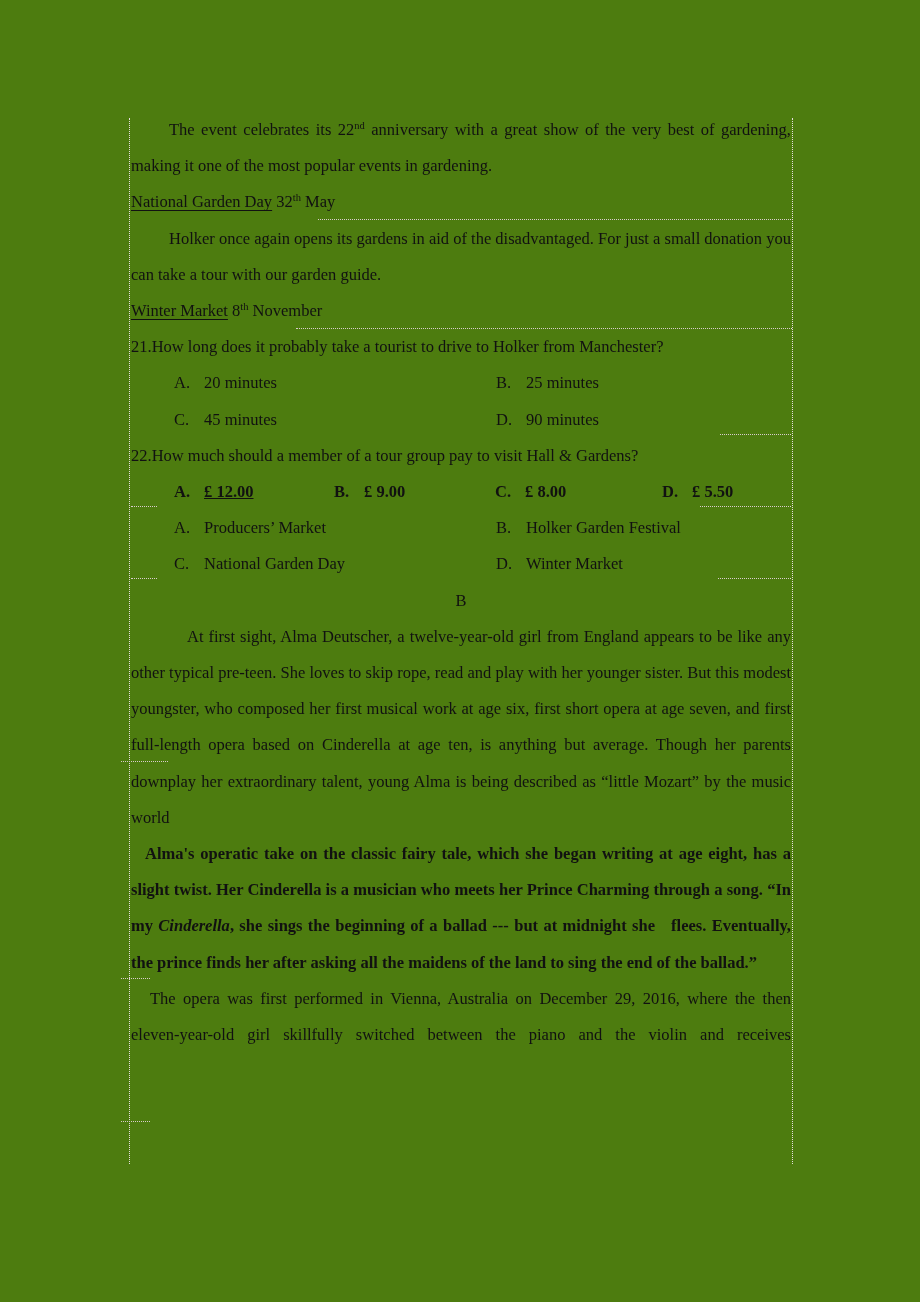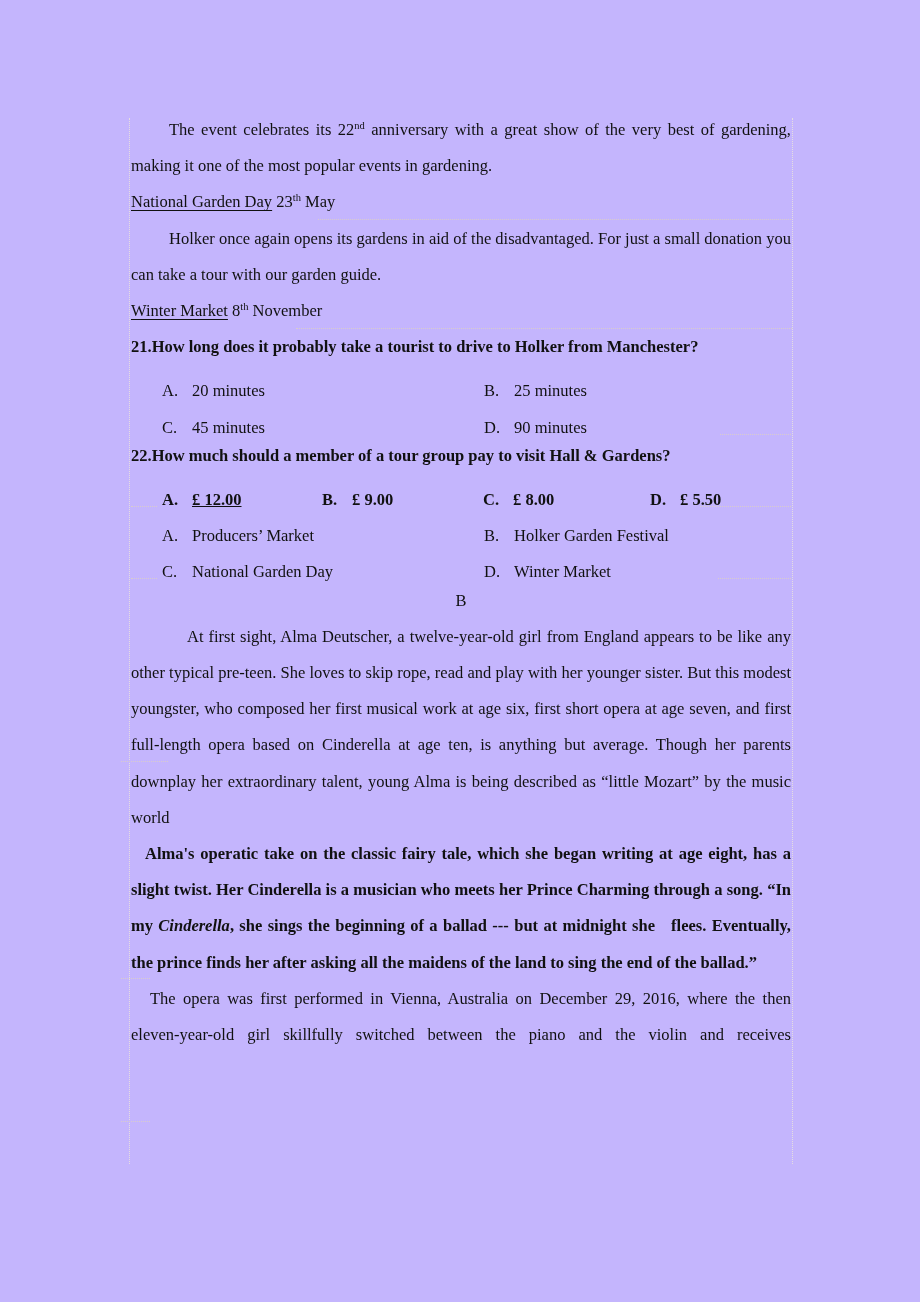--- a/index.html
+++ b/index.html
@@ -1,43 +1,43 @@
 <!DOCTYPE html>
 <html><head>
 <meta charset="utf-8">
 <style>
   html,body{margin:0;padding:0;background:#ffffff;}
   .page{
     position:relative;
     width:920px;height:1302px;
-    background:#c4b5fd;
+    background:#4d7c0f;
     font-family:"Liberation Serif", serif;
     color:#111111;
     overflow:hidden;
   }
   .content{
     position:absolute;
     left:131px;top:112px;width:660px;
     font-size:16.5px;
     line-height:36.2px;
   }
   p{margin:0;}
   .para{text-align:justify;}
   .indent-38{text-indent:38px;}
   .indent-40{text-indent:40px;}
   .indent-56{text-indent:56px;}
   .indent-19{text-indent:19px;}
   .indent-14{text-indent:14px;font-weight:bold;}
   .justify-last{text-align-last:justify;}
   .u{text-decoration:underline;text-underline-offset:3px;}
   sup{font-size:10.5px;line-height:0;vertical-align:super;}
-  .q{font-weight:bold;}
+  .q{font-weight:normal;}
   .center-line{text-align:center;}
   .opt-row{position:relative;height:36.2px;}
-  .opt{position:absolute;top:8px;white-space:nowrap;line-height:36.2px;}
+  .opt{position:absolute;top:0;white-space:nowrap;line-height:36.2px;margin-left:12px;}
   .opt-label{display:inline-block;min-width:30px;}
   .bold{font-weight:bold;}
   .colA{left:31px;}  .colB2{left:353px;}
   .c4-a{left:31px;text-decoration:underline;} .c4-b{left:191px;} .c4-c{left:352px;} .c4-d{left:519px;}
   
   .hgrid{position:absolute;height:0;border-top:1px dotted #d9cccc;}
   .vgrid{position:absolute;width:0;border-left:1px dotted #e6dede;}
 </style>
 </head>
 <body>
@@ -54,21 +54,21 @@
   <div class="hgrid" style="left:131px;top:578px;width:26px;"></div>
   <div class="hgrid" style="left:718px;top:578px;width:73px;"></div>
   <div class="hgrid" style="left:121px;top:761px;width:47px;"></div>
   <div class="hgrid" style="left:121px;top:978px;width:29px;"></div>
   <div class="hgrid" style="left:121px;top:1121px;width:29px;"></div>
 
   <div class="content">
 
     <p class="para indent-38"><span>The event celebrates its 22</span><sup>nd</sup><span> anniversary with a great show of the very best of gardening, making it one of the most popular events in gardening.</span></p>
 
-    <p><span class="u">National Garden Day</span><span> 23</span><sup>th</sup><span> May</span></p>
+    <p><span class="u">National Garden Day</span><span> 32</span><sup>th</sup><span> May</span></p>
 
     <p class="para indent-38">Holker once again opens its gardens in aid of the disadvantaged. For just a small donation you can take a tour with our garden guide.</p>
 
     <p><span class="u">Winter Market</span><span> 8</span><sup>th</sup><span> November</span></p>
 
 
     <p class="q"><span>21.</span><span>How long does it probably take a tourist to drive to Holker from Manchester?</span></p>
     <div class="opt-row">
       <span class="opt colA"><span class="opt-label">A.</span><span>20 minutes</span></span>
       <span class="opt colB2"><span class="opt-label">B.</span><span>25 minutes</span></span>

